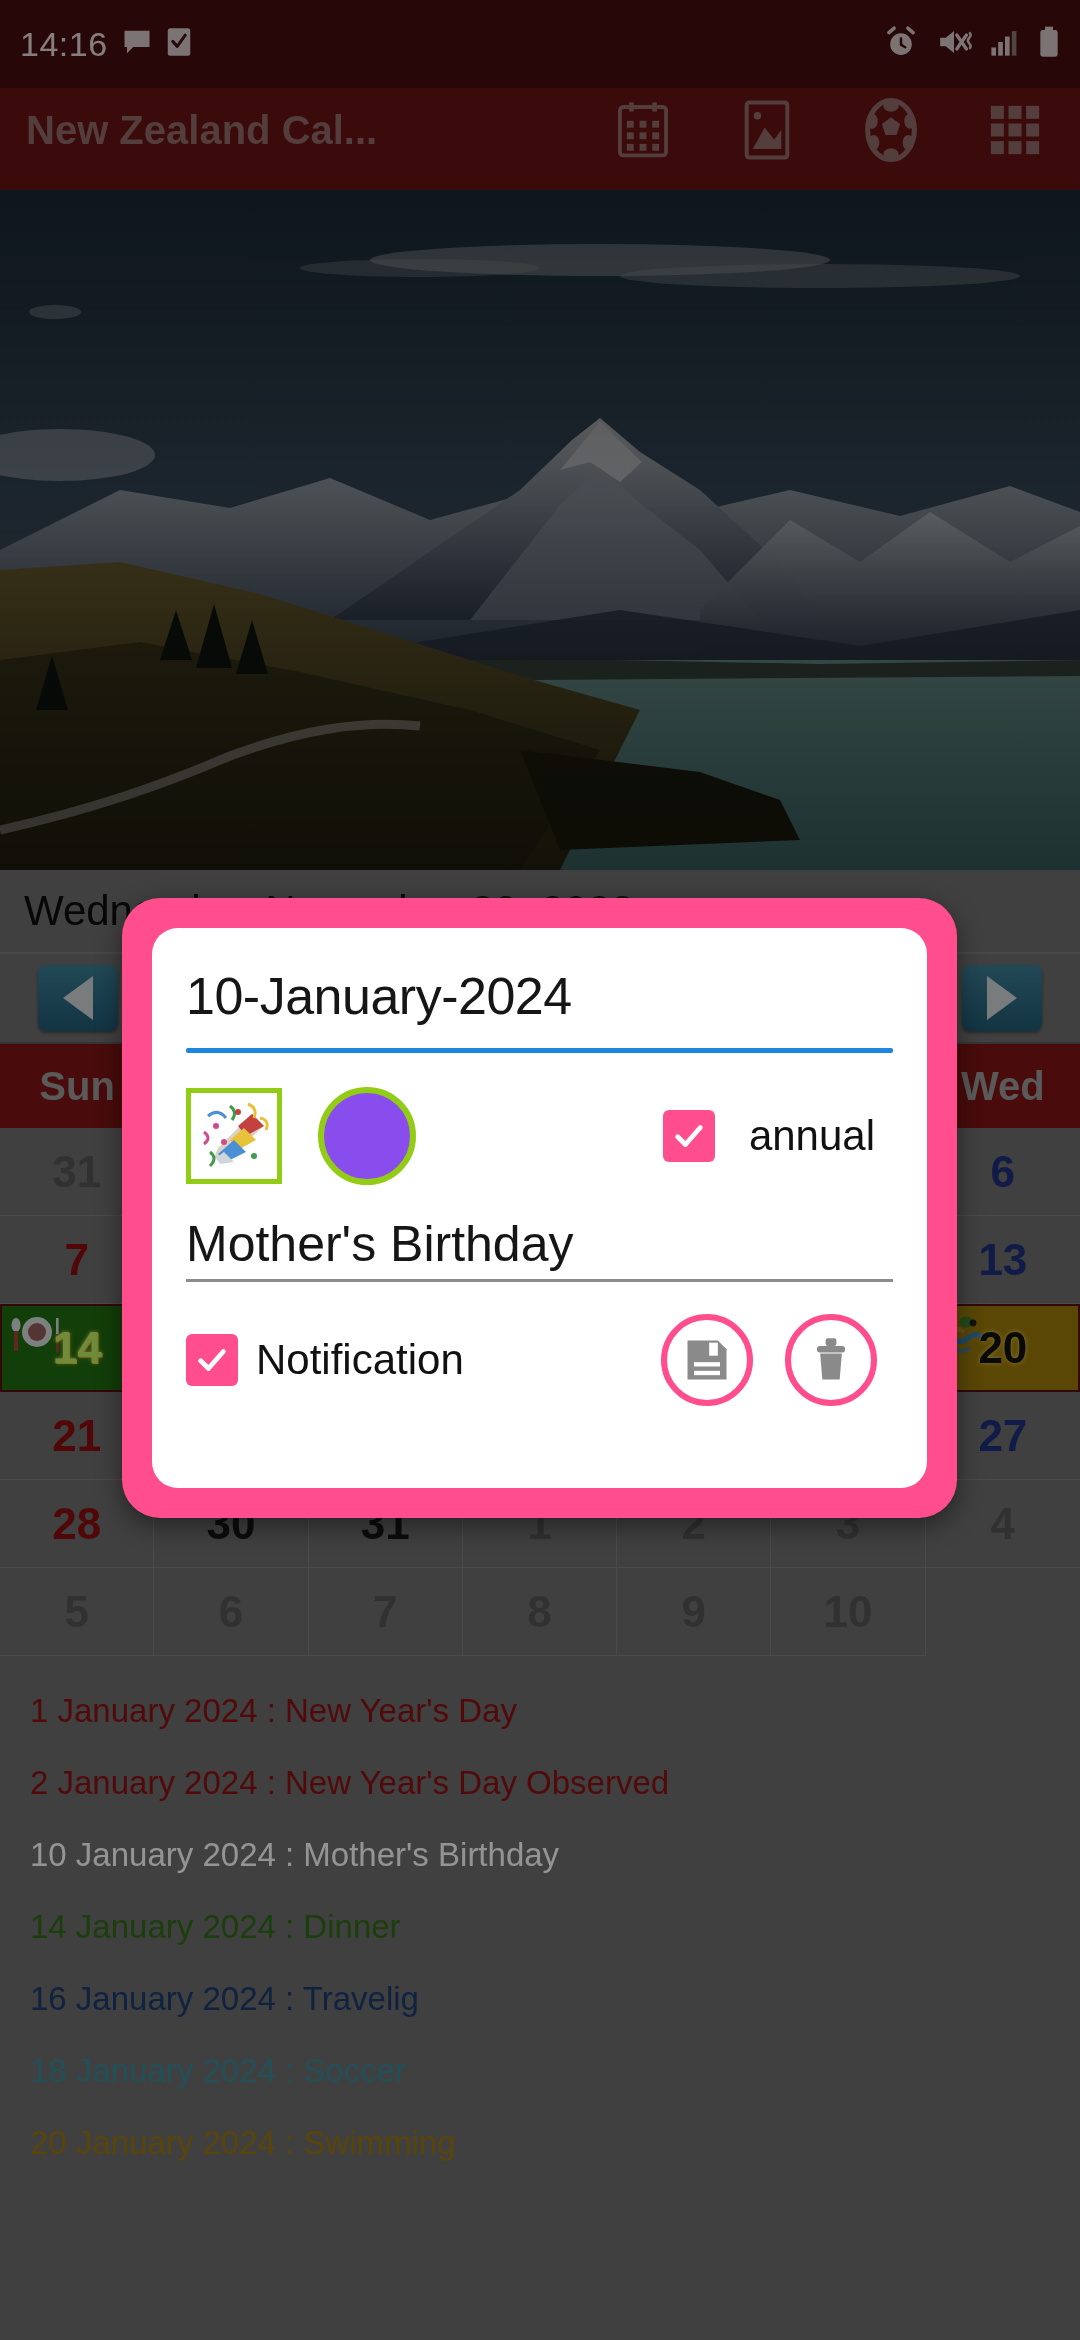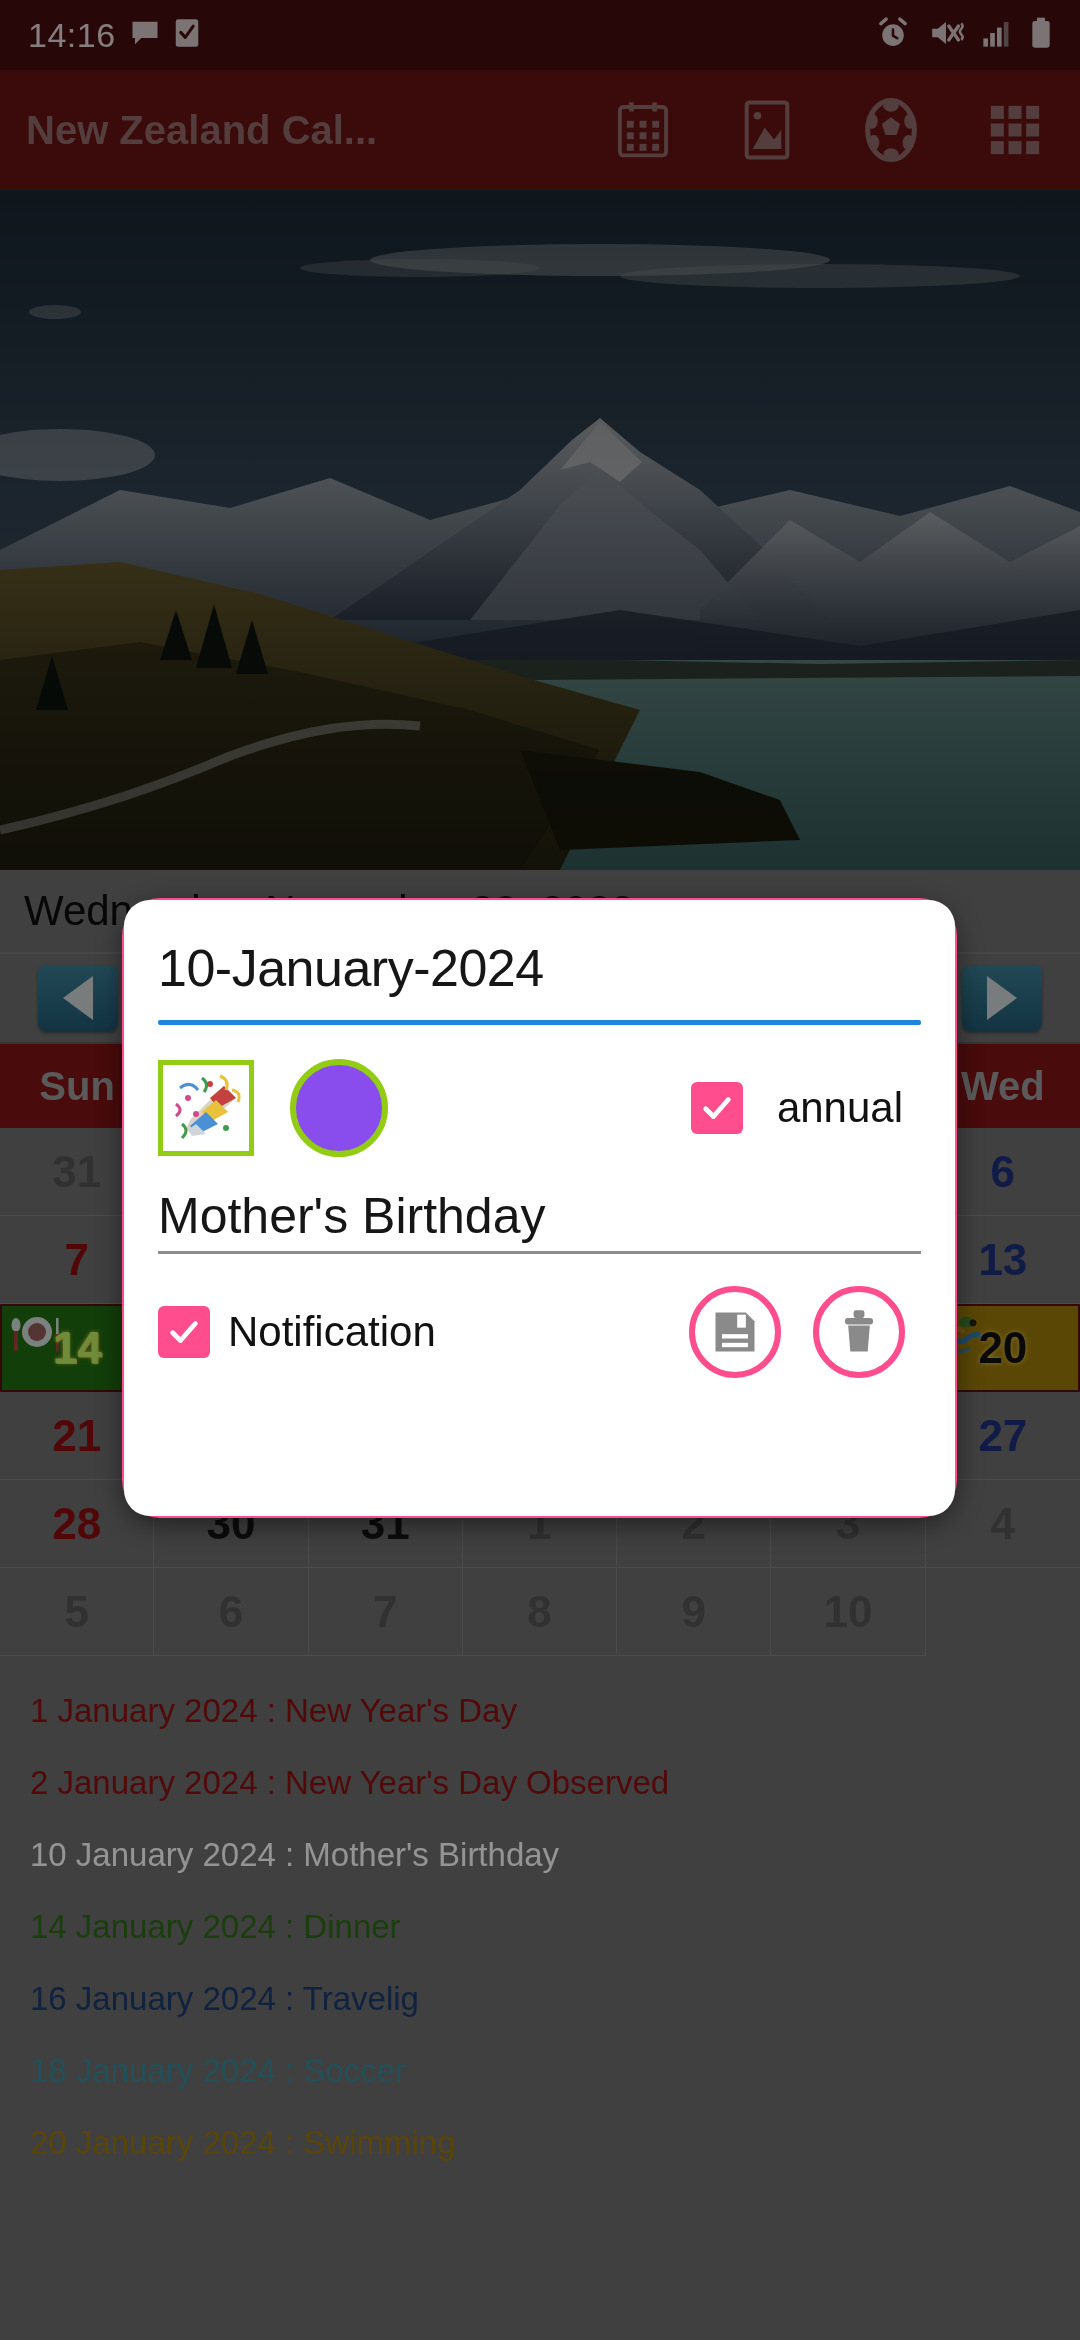--- a/index.html
+++ b/index.html
@@ -4,23 +4,23 @@
 <style>
   * { margin:0; padding:0; box-sizing:border-box; }
   html,body { width:1080px; height:2340px; background:#000; }
   body {
     font-family:"Liberation Sans", sans-serif;
     position:relative; overflow:hidden;
   }
 
   
   #status-bar{
-    position:absolute; top:0; left:0; width:1080px; height:70px;
+    position:absolute; top:0; left:0; width:1080px; height:88px;
     background:#440d0d; display:flex; 
-    padding:0 28px; z-index:40;
+    padding:0 20px; z-index:40;
   }
   #status-left{ display:flex; align-items:center; gap:14px; }
   #status-time{ color:#e6d9d9; font-size:34px; letter-spacing:.5px; }
   #status-right{ margin-left:auto; display:flex; align-items:center; gap:18px; }
   .sb-ico{ display:block; }
 
   
   #app-bar{
     position:absolute; top:70px; left:0; width:1080px; height:120px;
     background:#661212; display:flex; align-items:center;
@@ -101,21 +101,21 @@
   .event-item{ font-size:33px; margin-bottom:34px; white-space:nowrap; }
 
   
   #scrim{
     position:absolute; inset:0; background:rgba(0,0,0,.42); z-index:50;
   }
   #dialog{
     position:absolute; left:122px; top:898px; width:835px; height:620px;
     background:#ff4d8d; border-radius:38px; z-index:60;
     box-shadow:0 8px 26px rgba(0,0,0,.45);
-    padding:2px;
+    padding:30px;
   }
   #dialog-inner{
     width:100%; height:100%; background:#fff; border-radius:26px;
     padding:30px 34px 0 34px; position:relative;
   }
   #dlg-date{
     font-size:52px; color:#161616; padding-top:8px; letter-spacing:-.5px;
   }
   #dlg-date-underline{
     margin-top:22px; height:5px; background:#1f86e0; border-radius:2px;

